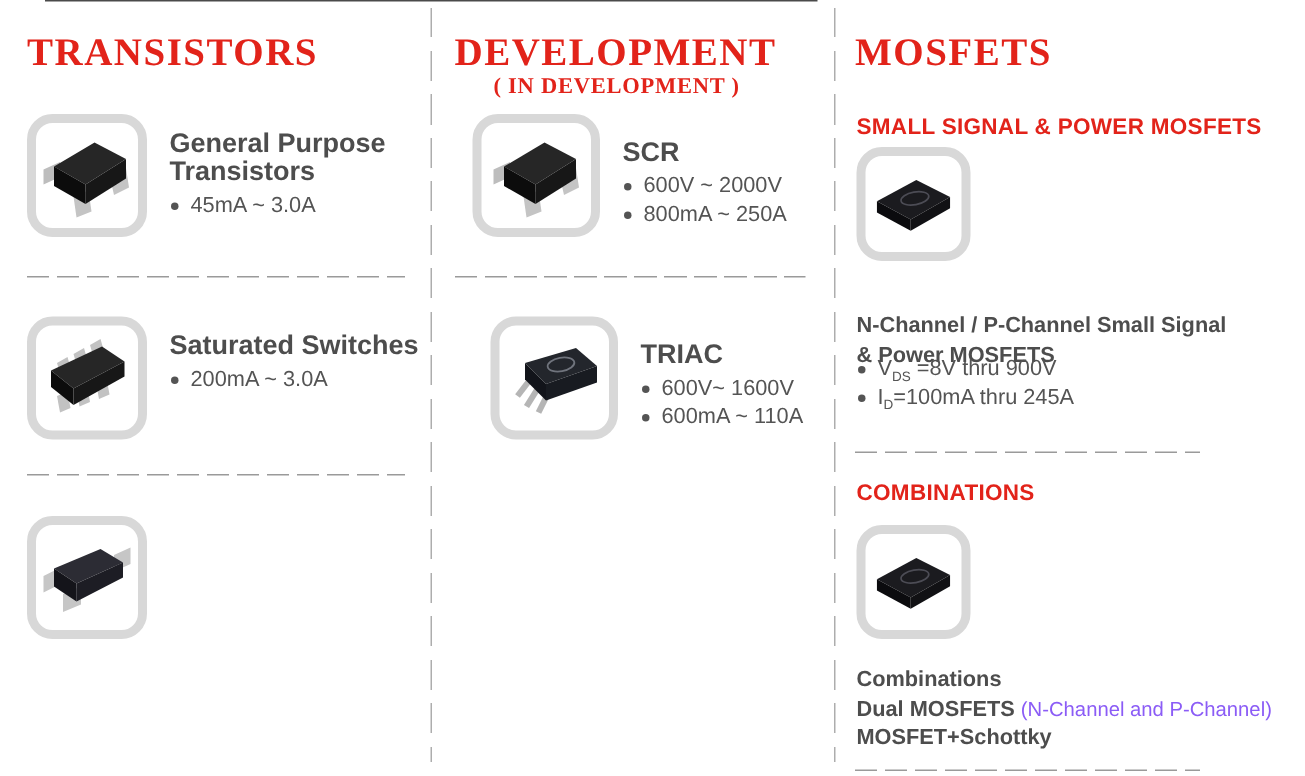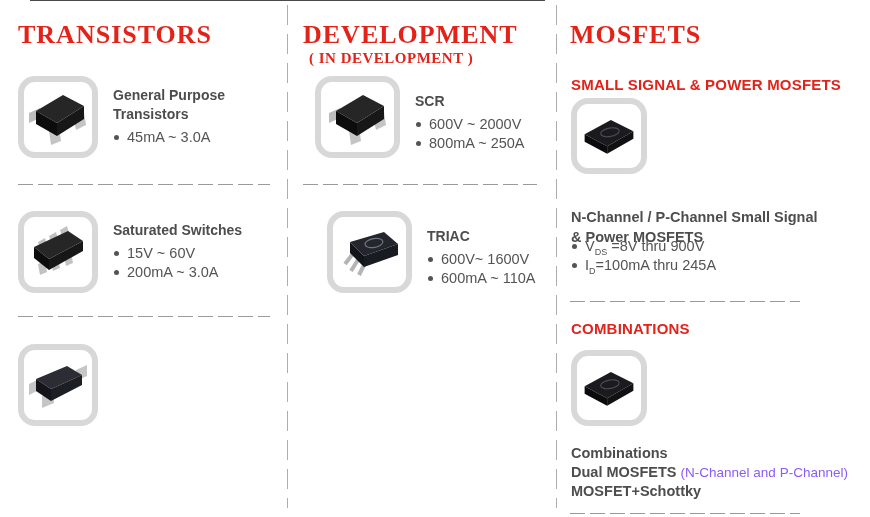--- a/index.html
+++ b/index.html
@@ -40,21 +40,21 @@
   .prod-row{position:absolute;left:0;display:flex;align-items:flex-start;}
   .imgbox{
     flex:0 0 auto;background:#fff;border:6px solid #d8d8d8;border-radius:17px;
     display:flex;align-items:center;justify-content:center;
   }
   .imgbox.b80{width:68px;height:70px;}
   .imgbox.b85{width:73px;height:70px;}
   .imgbox.b76{width:64px;height:64px;}
   .prod-text{margin-left:15px;padding-top:10px;width:190px;color:#545454;}
   .pt16{padding-top:16px;}
-  .prod-title{font-weight:bold;font-size:14px;line-height:19px;color:#4d4d4d;margin-bottom:4px;}
+  .prod-title{font-weight:bold;font-size:18px;line-height:19px;color:#4d4d4d;margin-bottom:4px;}
   .bullet{display:flex;font-size:14.5px;line-height:19px;color:#545454;}
   .dot{flex:0 0 auto;width:5px;height:5px;border-radius:50%;background:#545454;margin:7px 8px 0 1px;}
   sub{font-size:9px;line-height:0;}
   .para-title{position:absolute;left:1px;width:255px;font-weight:bold;font-size:14.5px;line-height:20px;color:#4d4d4d;}
   .bullets-abs{position:absolute;left:1px;}
   .combo{position:absolute;left:1px;font-size:14.5px;line-height:19px;color:#4d4d4d;}
   .combo .bold{font-weight:bold;}
   .combo .reg{font-weight:normal;font-size:13.5px;color:#8b5cf6;}
   svg{display:block;}
 </style>
@@ -102,24 +102,20 @@
           <polygon points="38,35 45,32 47,43 40,46" fill="#c2c2c2"></polygon>
           <polygon points="8,27 42,11 57,21 23,39" fill="#262626"></polygon>
           <polygon points="8,27 23,39 23,50 8,38" fill="#0c0c0c"></polygon>
           <polygon points="23,39 57,21 57,31 23,50" fill="#171717"></polygon>
         </svg>
       </div>
       <div class="prod-text">
         <div class="prod-title">Saturated Switches</div>
         <div class="bullet">
             <span class="dot"></span>
-            <span>15V ~ 60V</span>
-          </div>
-        <div class="bullet">
-            <span class="dot"></span>
             <span>200mA ~ 3.0A</span>
           </div>
       </div>
     </div>
 
     <div class="hsep" style="top:316px;width:252px;"></div>
 
     <div class="prod-row" style="top:344px;">
       <div class="imgbox b80">
         <svg width="64" height="64" viewBox="0 0 64 64">
@@ -129,21 +125,21 @@
           <polygon points="10,26 41,13 56,22 25,36" fill="#2c2c34"></polygon>
           <polygon points="10,26 25,36 25,48 10,38" fill="#14141a"></polygon>
           <polygon points="25,36 56,22 56,32 25,48" fill="#1d1d24"></polygon>
         </svg>
       </div>
     </div>
   </div>
 
   <div class="col" id="col2">
     <div class="serif-head" style="top:20px;">DEVELOPMENT</div>
-    <div class="serif-sub" style="top:50px;">( IN DEVELOPMENT )</div>
+    <div class="serif-sub" style="top:50px;margin-left:20px;">( IN DEVELOPMENT )</div>
 
     <div class="prod-row" style="top:76px;margin-left:12px;">
       <div class="imgbox b85">
         <svg width="66" height="64" viewBox="0 0 64 64">
           <polygon points="3,28 14,23 14,33 3,38" fill="#bdbdbd"></polygon>
           <polygon points="47,32 58,27 60,40 50,45" fill="#c4c4c4"></polygon>
           <polygon points="23,46 33,42 35,56 25,60" fill="#c4c4c4"></polygon>
           <polygon points="10,26 37,10 58,21 31,38" fill="#262626"></polygon>
           <polygon points="10,26 31,38 31,51 10,39" fill="#0c0c0c"></polygon>
           <polygon points="31,38 58,21 58,34 31,51" fill="#171717"></polygon>

